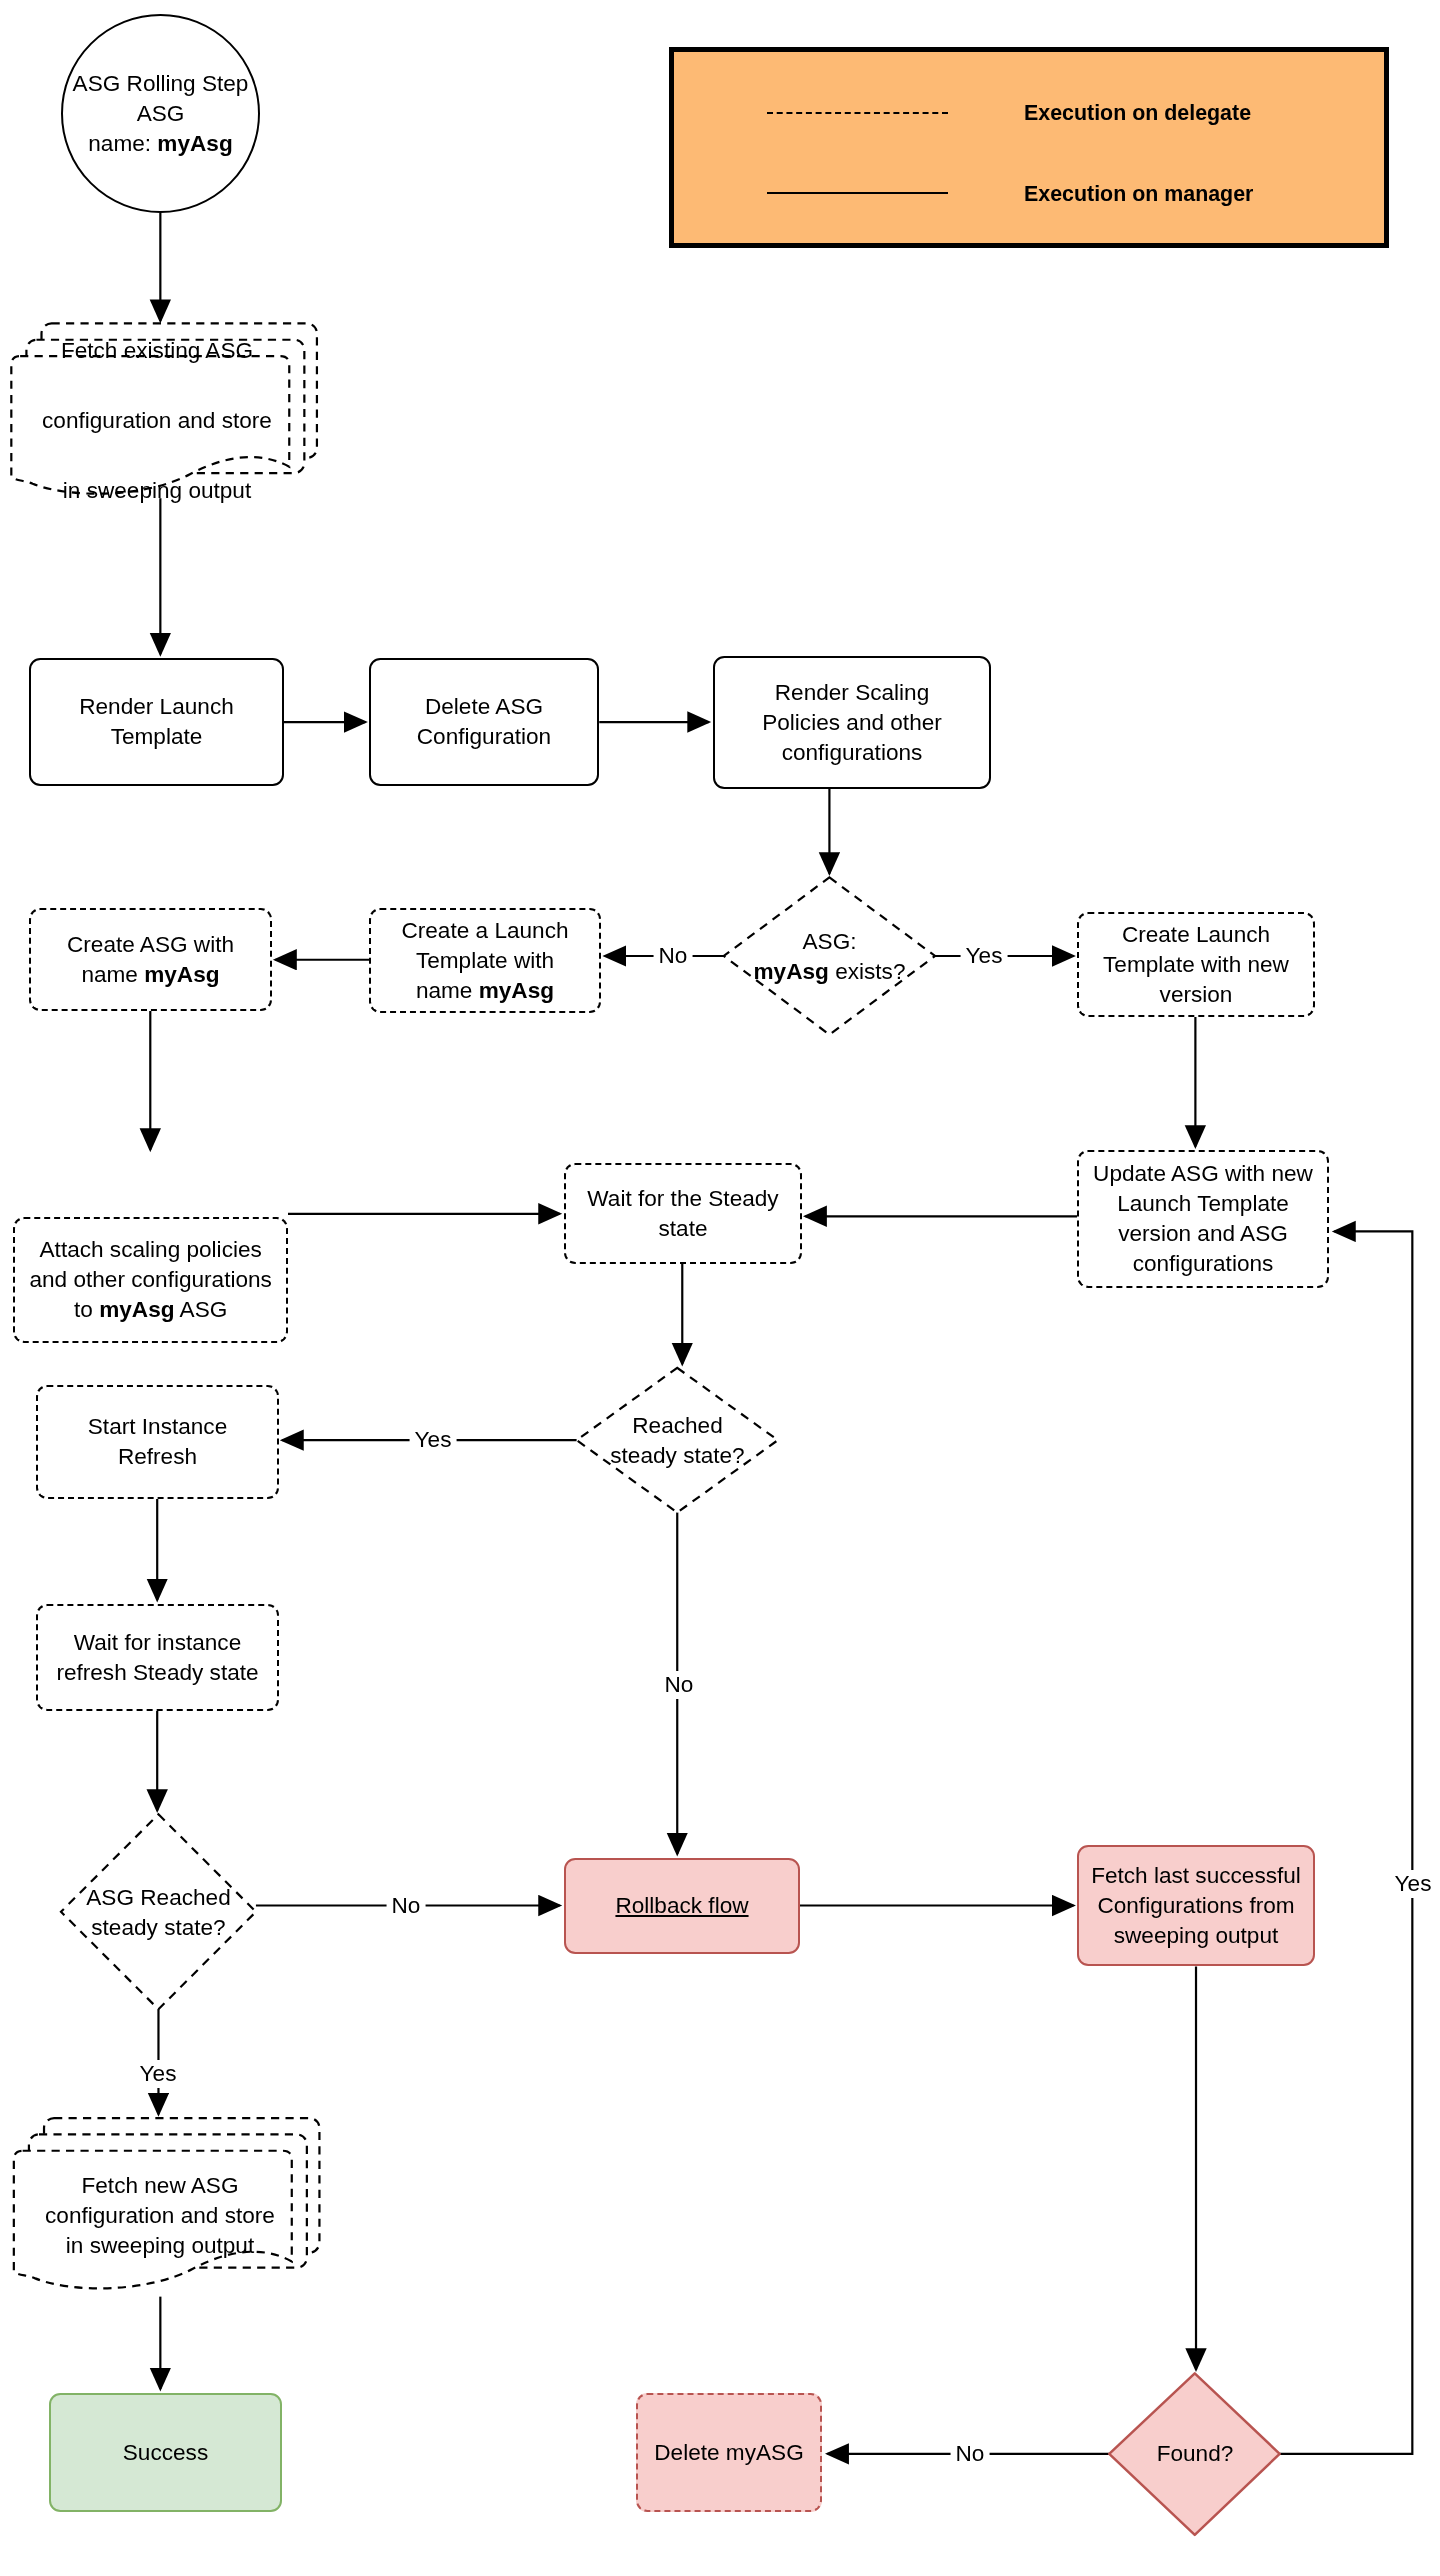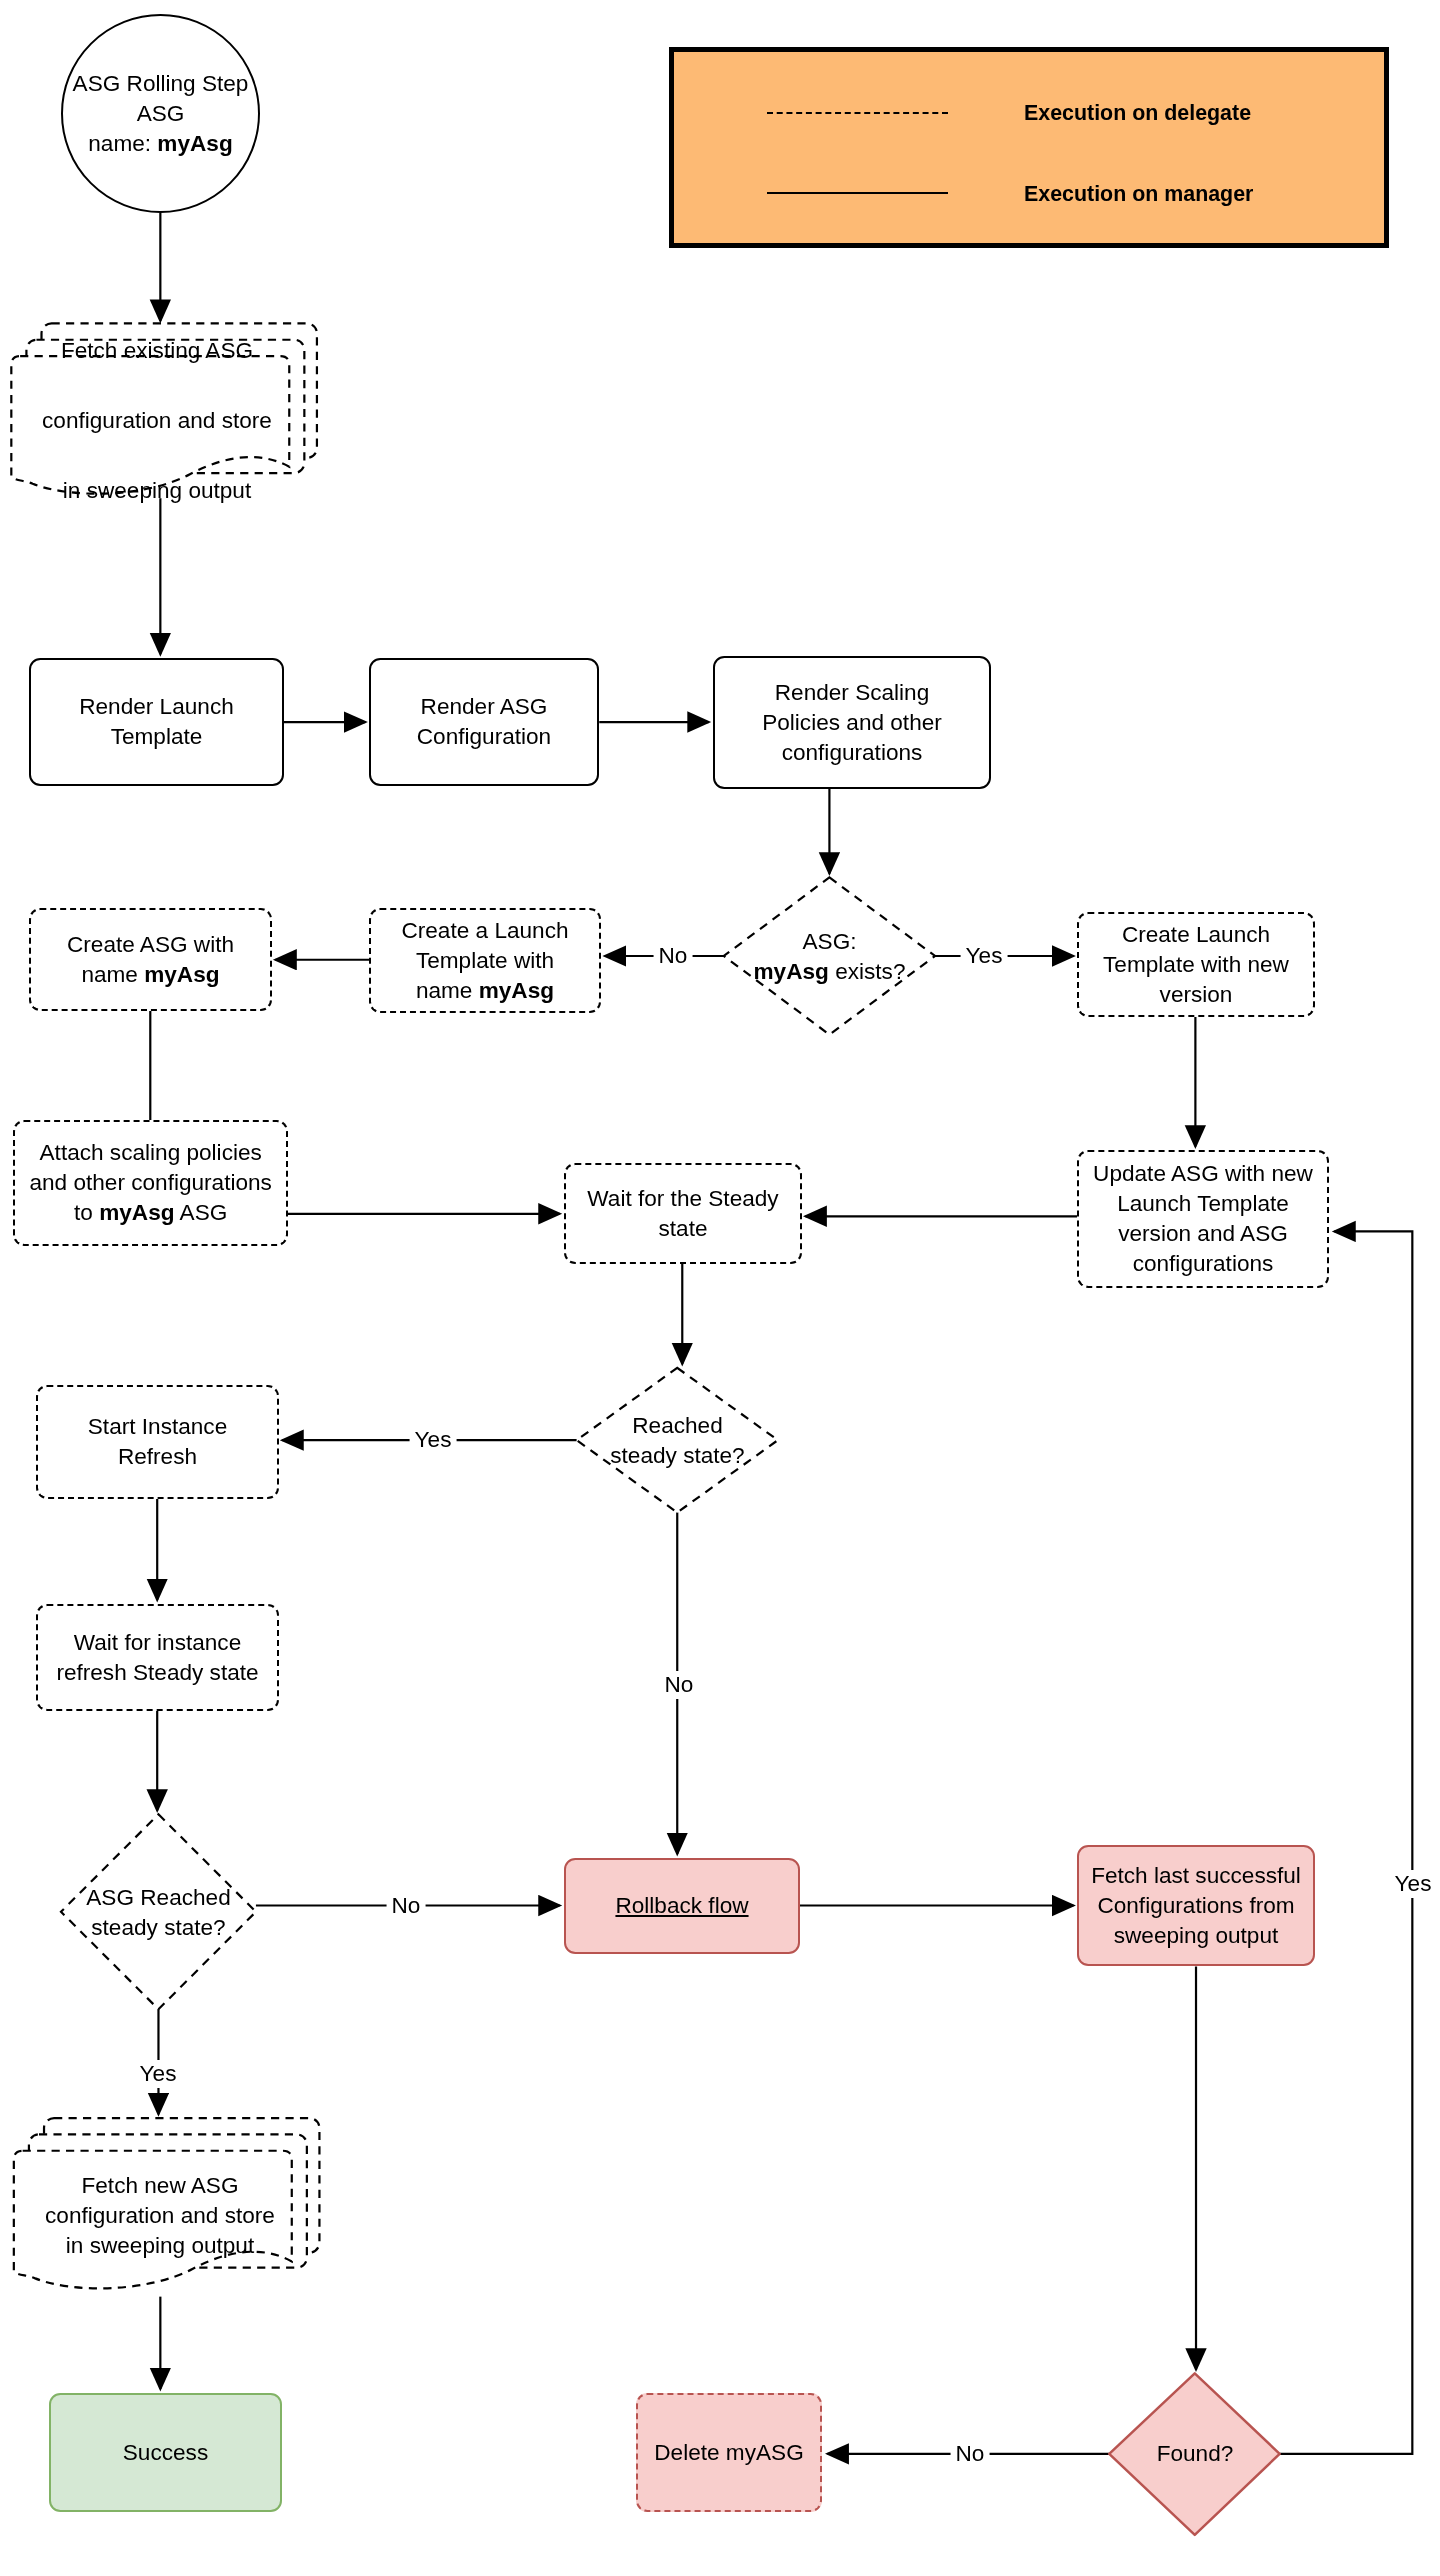--- a/index.html
+++ b/index.html
@@ -100,21 +100,21 @@
     <div class="ln">Fetch existing ASG</div>
     <div class="ln">configuration and store</div>
     <div class="ln">in sweeping output</div>
   </div>
 
   <div class="node rbox" style="left:29px;top:658px;width:255px;height:128px;">
     <div class="ln">Render Launch</div>
     <div class="ln">Template</div>
   </div>
   <div class="node rbox" style="left:369px;top:658px;width:230px;height:128px;">
-    <div class="ln">Render ASG</div>
+    <div class="ln">Delete ASG</div>
     <div class="ln">Configuration</div>
   </div>
   <div class="node rbox" style="left:713px;top:656px;width:278px;height:133px;">
     <div class="ln">Render Scaling</div>
     <div class="ln">Policies and other</div>
     <div class="ln">configurations</div>
   </div>
 
   <div class="node overlay" style="left:735px;top:906px;width:189px;height:101px;">
     <div class="ln">ASG:</div>
@@ -129,21 +129,21 @@
   <div class="node dbox" style="left:29px;top:908px;width:243px;height:103px;">
     <div class="ln">Create ASG with</div>
     <div class="ln"><span>name </span><b>myAsg</b></div>
   </div>
   <div class="node dbox" style="left:1077px;top:912px;width:238px;height:105px;">
     <div class="ln">Create Launch</div>
     <div class="ln">Template with new</div>
     <div class="ln">version</div>
   </div>
 
-  <div class="node dbox" style="left:13.2px;top:1120px;width:275px;height:126px;">
+  <div class="node dbox" style="left:13.2px;top:1217px;width:275px;height:126px;">
     <div class="ln">Attach scaling policies</div>
     <div class="ln">and other configurations</div>
     <div class="ln"><span>to </span><b>myAsg</b><span> ASG</span></div>
   </div>
   <div class="node dbox" style="left:564px;top:1163px;width:238px;height:101px;">
     <div class="ln">Wait for the Steady</div>
     <div class="ln">state</div>
   </div>
   <div class="node dbox" style="left:1077px;top:1150px;width:252px;height:138px;">
     <div class="ln">Update ASG with new</div>

